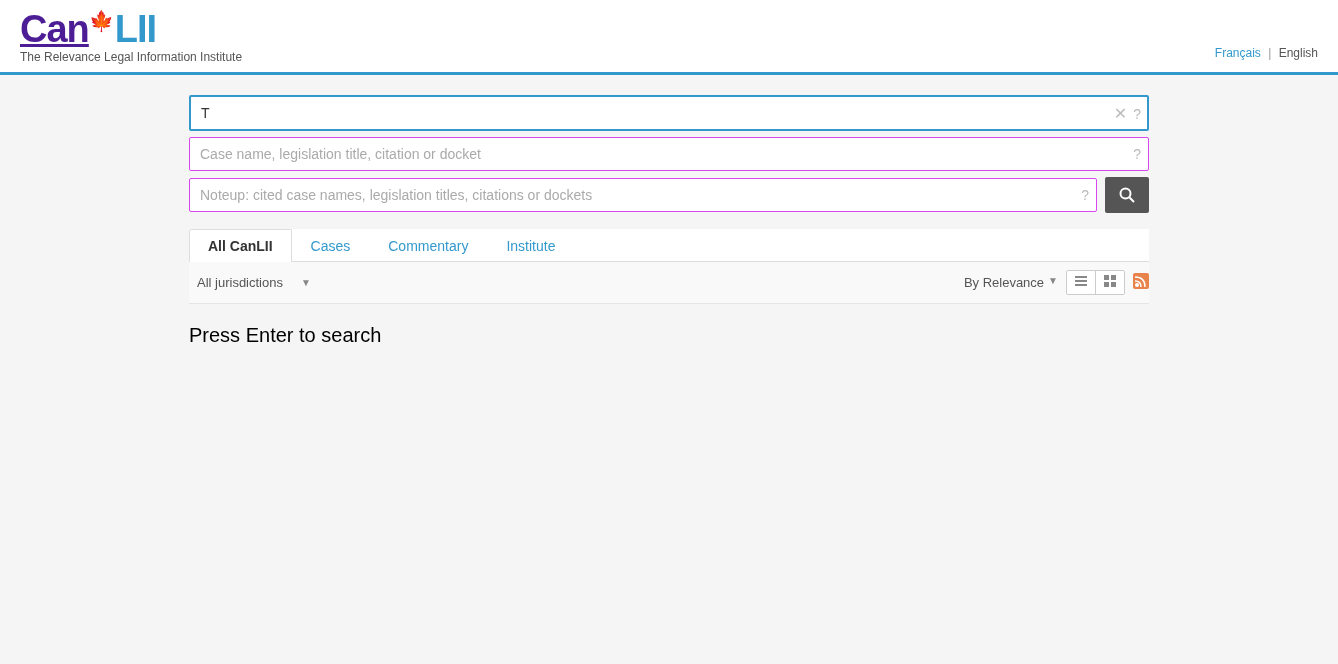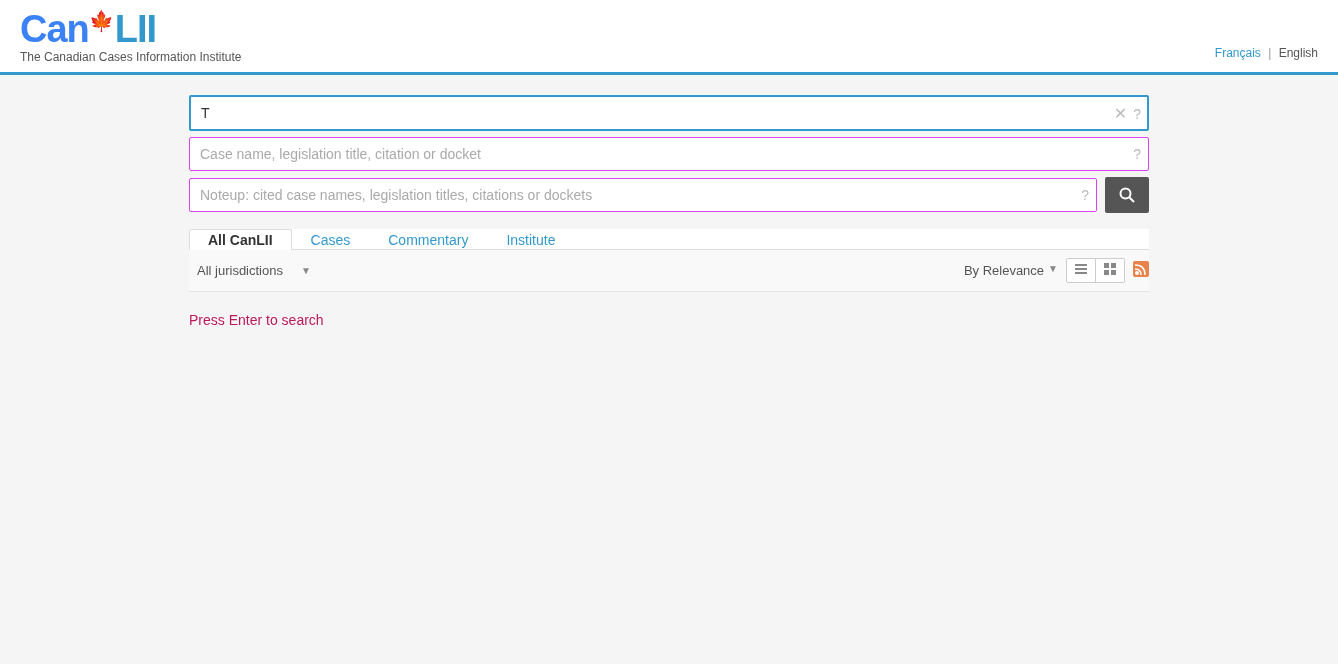--- a/index.html
+++ b/index.html
@@ -23,21 +23,22 @@
       flex-direction: column;
     }
     #logo-text {
       font-size: 38px;
       font-weight: bold;
       color: #1a5276;
       line-height: 1;
       letter-spacing: -1px;
     }
     #logo-text .can {
-      color: #3b82f6;
+      color: #4c1d95;
+      text-decoration: underline;
     }
     #logo-text .lii {
       color: #3399cc;
     }
     #maple-leaf {
       display: inline-block;
       color: #cc0000;
       font-size: 20px;
       vertical-align: super;
       margin: 0 1px;
@@ -134,21 +135,21 @@
       justify-content: center;
     }
     
     #tabs {
       display: flex;
       border-bottom: 1px solid #ddd;
       margin-bottom: 0;
       background: #fff;
     }
     .tab {
-      padding: 2px 18px;
+      padding: 8px 18px;
       cursor: pointer;
       font-size: 14px;
       color: #3399cc;
       border: 1px solid transparent;
       border-bottom: none;
       text-decoration: none;
       background: transparent;
       margin-bottom: -1px;
     }
     .tab.active {
@@ -210,33 +211,33 @@
     }
     .view-btn:last-child { border-right: none; }
     .rss-icon {
       color: #e8834c;
       font-size: 16px;
       cursor: pointer;
     }
     
     #press-enter {
       padding: 20px 0;
-      color: #be185d;
-      font-size: 14px;
+      color: #000000;
+      font-size: 20px;
     }
   </style>
 </head>
 <body>
 
 <div id="header">
   <div id="logo-area">
     <div id="logo-text">
       <span class="can">Can</span><span id="maple-leaf">🍁</span><span class="lii">LII</span>
     </div>
-    <div id="tagline">The Canadian Cases Information Institute</div>
+    <div id="tagline">The Relevance Legal Information Institute</div>
   </div>
   <div id="lang-switcher">
     <a href="#">Français</a>
     <span id="lang-divider"> | </span>
     <span>English</span>
   </div>
 </div>
 
 <div id="main">
 

